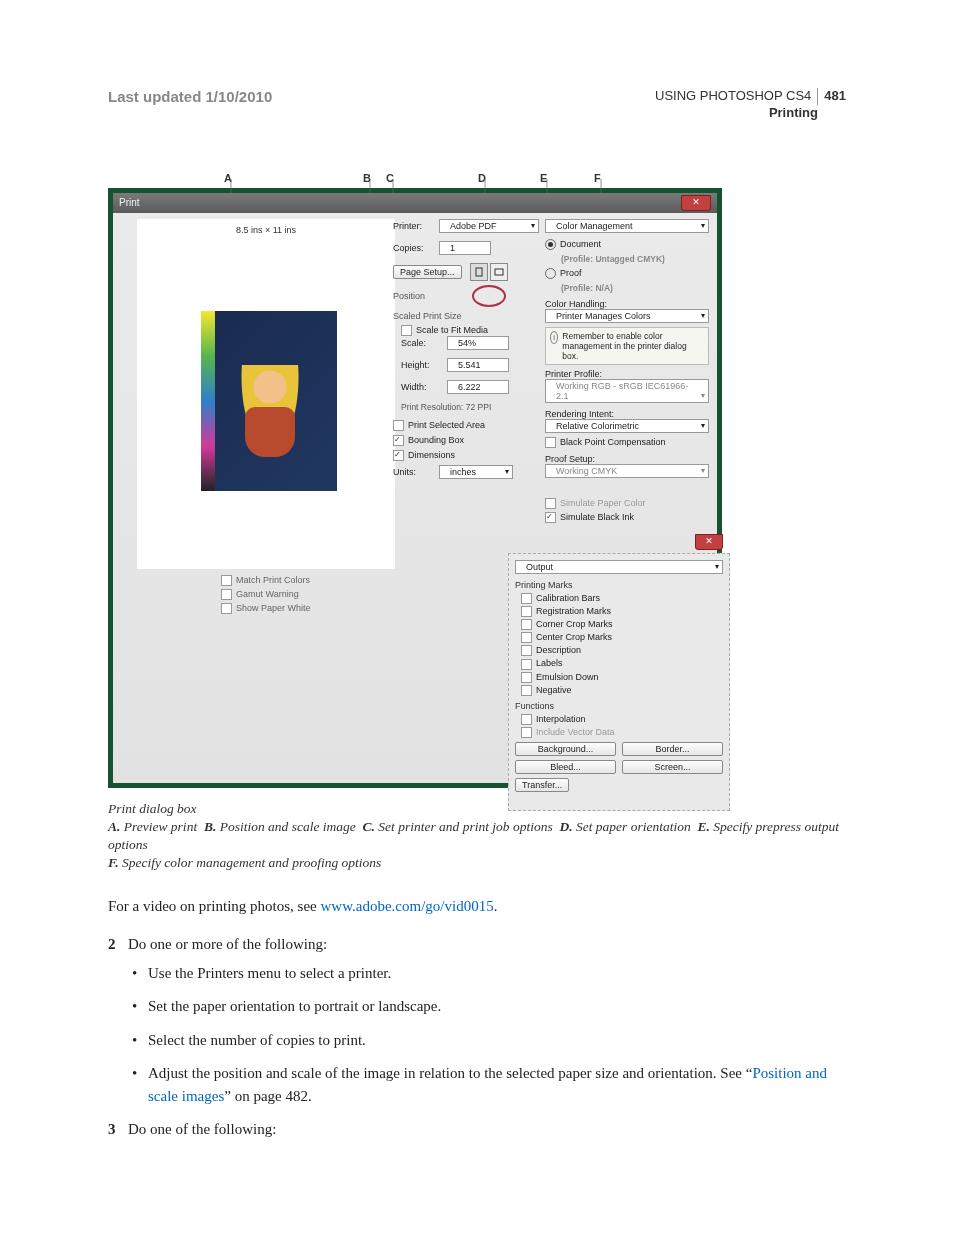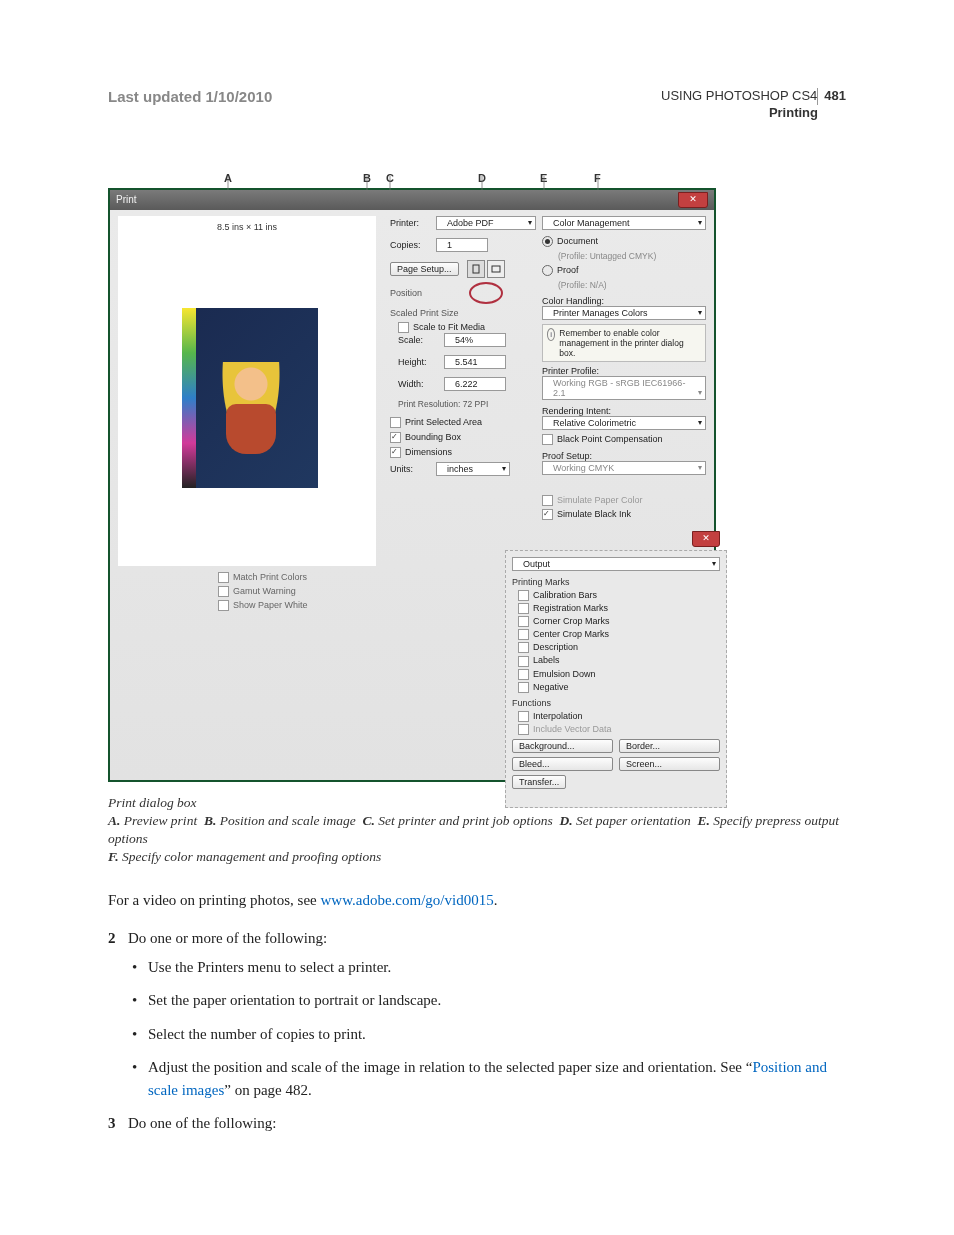--- a/index.html
+++ b/index.html
@@ -30,20 +30,21 @@
     text-align: right;
     font-family: "Myriad Pro", Arial, sans-serif;
     font-size: 13px;
     color: #333;
     line-height: 1.3;
   }
   .header-right .title-line {
     display: flex;
     align-items: center;
     justify-content: flex-end;
+    gap: 6px;
   }
   .header-right .page-num {
     font-weight: bold;
     border-left: 1px solid #999;
     padding-left: 6px;
   }
   .header-right .subtitle {
     font-weight: bold;
     margin-right: 28px;
   }
@@ -63,21 +64,21 @@
   .mB { left: 255px; }
   .mC { left: 278px; }
   .mD { left: 370px; }
   .mE { left: 432px; }
   .mF { left: 486px; }
   .screenshot-box {
     position: relative;
     width: 604px;
     height: 590px;
     background: #f3f3f3;
-    border: 2px solid #14532d;
+    border: 5px solid #14532d;
   }
   .titlebar {
     height: 20px;
     background: linear-gradient(#7a7a7a,#5a5a5a);
     color: #f2f2f2;
     font-family: Tahoma, Arial, sans-serif;
     font-size: 10px;
     padding-left: 6px;
     line-height: 20px;
     position: relative;
@@ -89,21 +90,21 @@
     color: #fff; font-size: 9px; text-align:center; line-height:13px;
     border-radius: 0 0 3px 3px;
   }
   .dlg-body {
     position: absolute;
     top: 20px; left: 0; right: 0; bottom: 0;
     background: linear-gradient(#eaeaea,#e2e2e2);
   }
   .preview-panel {
     position: absolute;
-    left: 8px; top: 6px;
+    left: 24px; top: 6px;
     width: 258px; height: 350px;
     background: #fff;
   }
   .paper-dims {
     position:absolute; left: 0; right:0; top: 6px;
     text-align:center; font-family: Tahoma, Arial, sans-serif;
     font-size: 9px; color:#333;
   }
   .preview-image {
     position: absolute;
@@ -148,21 +149,21 @@
   .fieldset-label { color:#555; font-size:9px; margin: 10px 0 4px 0;}
   .indent { margin-left: 8px;}
   .right-col {
     position:absolute; left:432px; top:6px; width: 164px;
     font-family: Tahoma, Arial, sans-serif; font-size:9px; color:#222;
   }
   .right-col .dropdown, .right-col .txt { width: 100%; box-sizing:border-box;}
   .radio { display:inline-block; width:9px;height:9px;border:1px solid #666;border-radius:50%;margin-right:4px;vertical-align:middle;position:relative;}
   .radio.on::after{content:"";position:absolute;left:2px;top:2px;width:5px;height:5px;background:#333;border-radius:50%;}
   .right-col .grp { margin-bottom:4px;}
-  .right-col .sublabel { color:#888; margin-left:16px; font-size:8.5px;}
+  .right-col .sublabel { color:#888; margin-left:16px; font-size:8.5px;font-weight:bold;}
   .info-hint {
     border:1px solid #bbb; background:#f6f6f0; padding:3px 4px; font-size:8.5px;
     display:flex; gap:4px; align-items:flex-start; margin:4px 0;
   }
   .info-hint .i { width:11px;height:11px;border:1px solid #888;border-radius:50%;
                   font-size:8px;text-align:center;line-height:11px;color:#556;}
   .chk.on::after{content:"✓";font-size:8px;color:#333;position:relative;top:-2px;left:0px;}
   .output-panel {
     position:absolute; left:395px; top:340px; width:208px; height:244px;
     background:#e9e9e9; border:1px dashed #aaa; padding:6px;
@@ -173,21 +174,21 @@
     width: 26px; height: 14px;
     background:#c34040; border:1px solid #7a2020;
     color:#fff; font-size:9px;text-align:center;line-height:13px;
     border-radius:0 0 3px 3px;
   }
   .output-panel .hdr { display:flex; align-items:center; margin-bottom:6px;}
   .output-panel .hdr .dropdown{width:90px;}
   .output-panel .section{margin:5px 0 3px;color:#333;}
   .output-panel .item{margin:2px 0 2px 6px;}
   .output-panel .btnrow{display:flex;gap:6px;margin-top:4px;}
-  .output-panel .btnrow .btn{flex:1;}
+  .output-panel .btnrow .btn{flex:1;text-align:center;}
   .caption {
     font-family: "Minion Pro", Georgia, serif;
     font-style: italic;
     font-size: 13.5px;
     color: #333;
     margin-top: 12px;
     line-height: 1.35;
   }
   .caption b { font-style: italic; font-weight: bold;}
   .body-text { margin-top: 22px; line-height: 1.55;}

